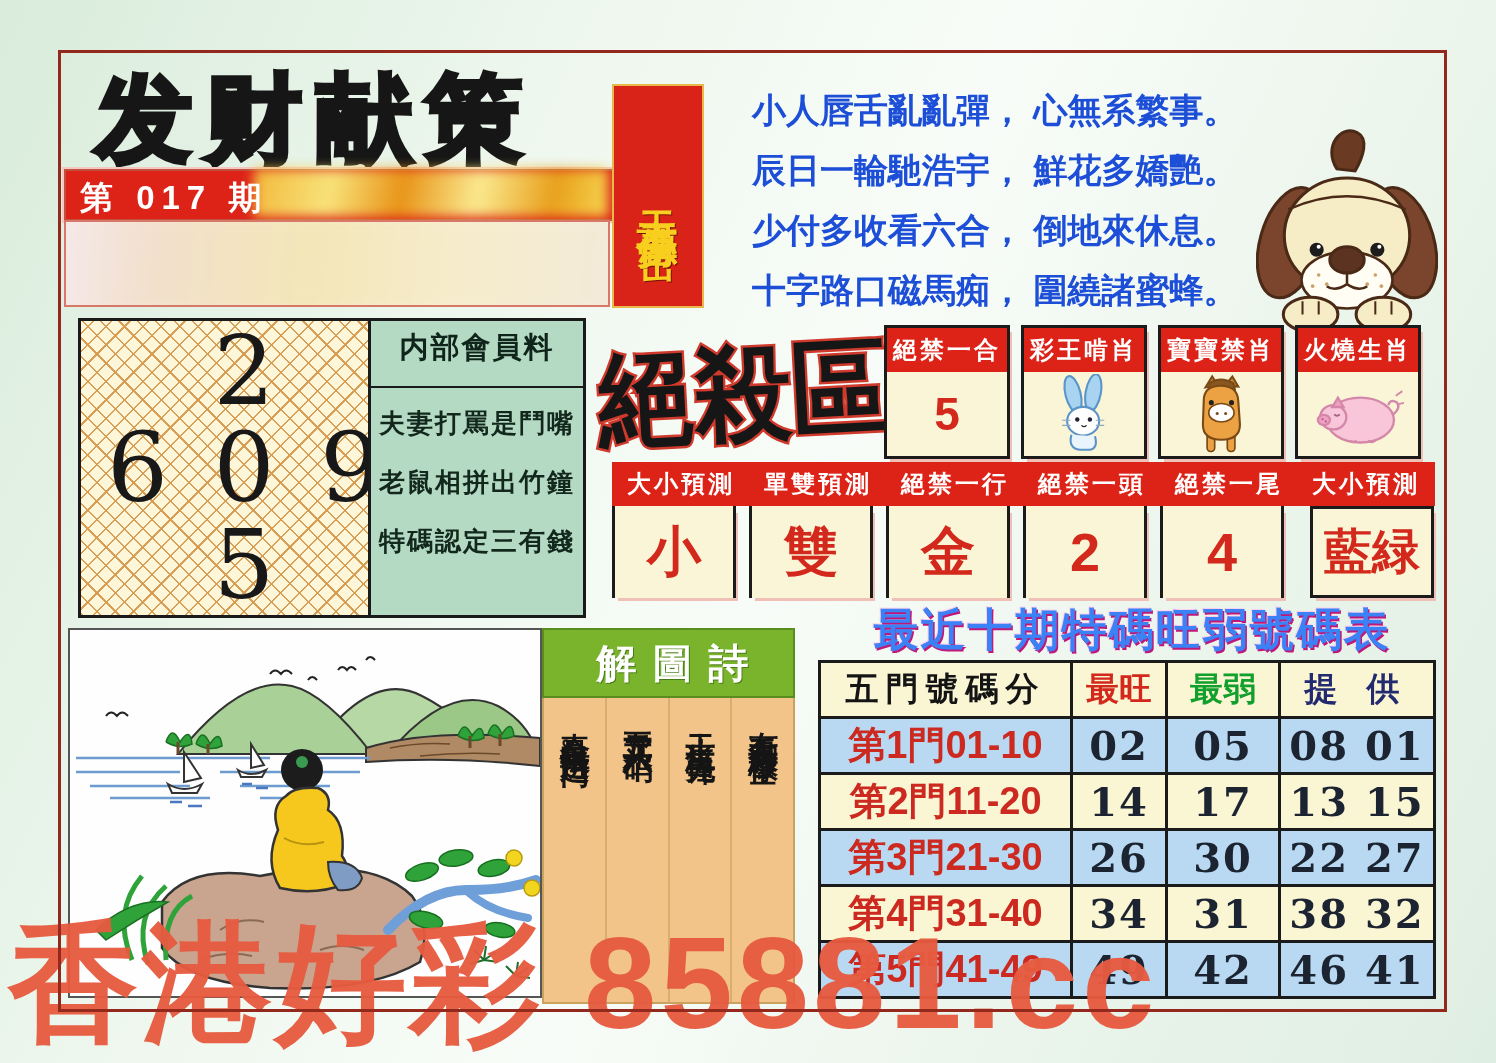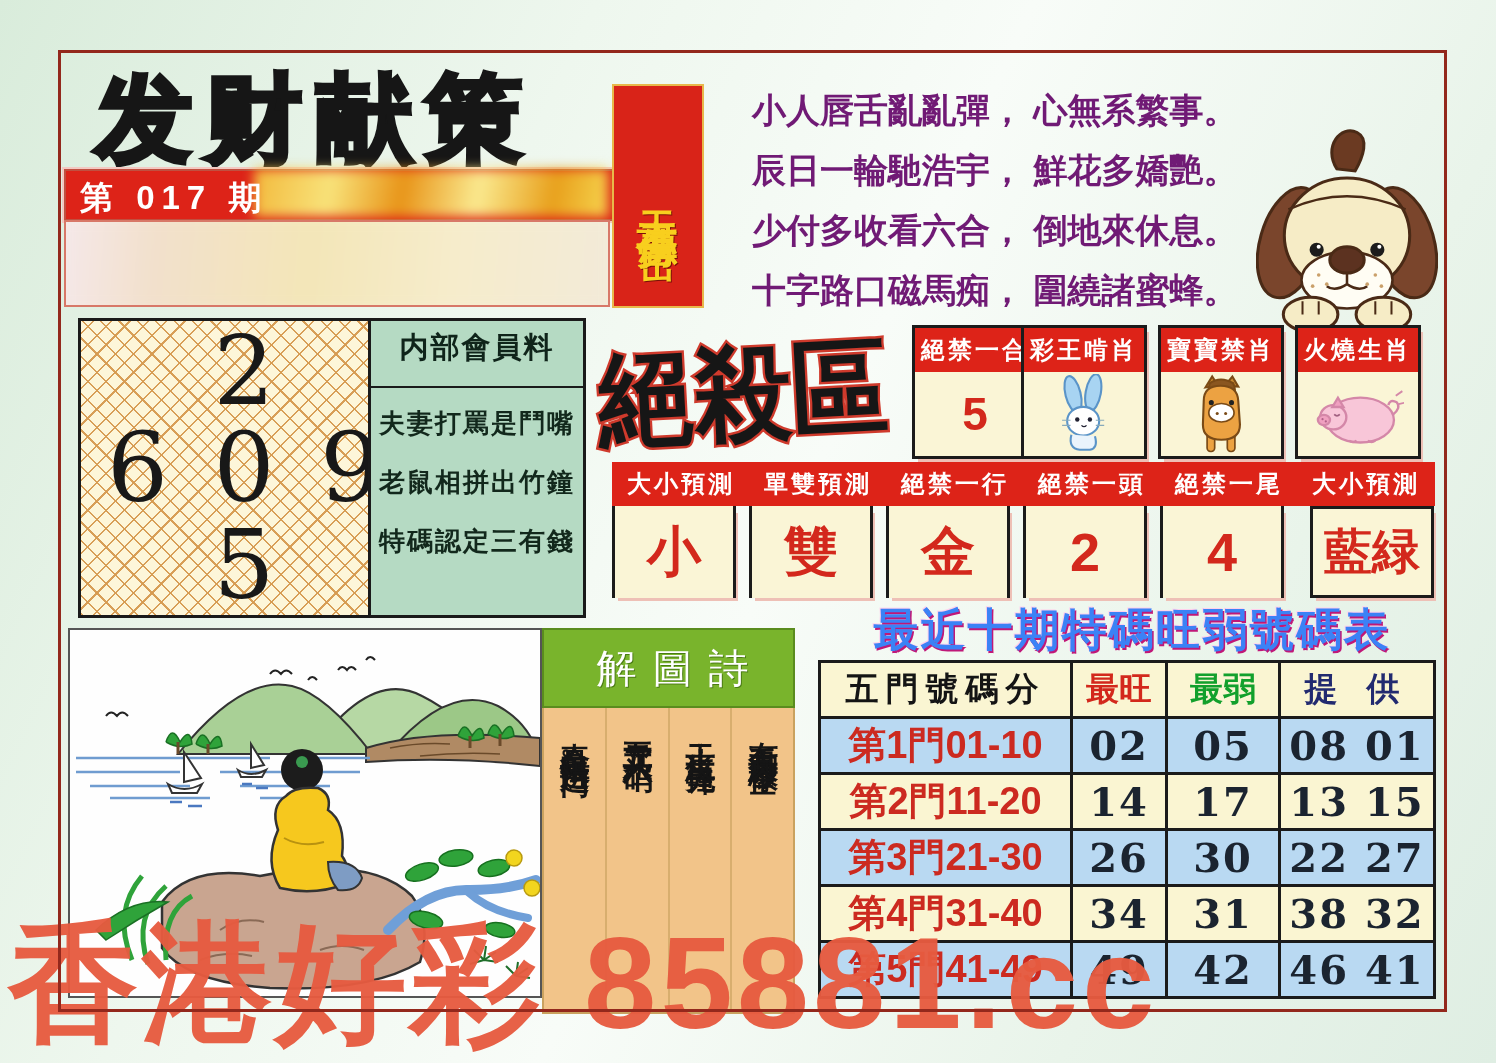--- a/index.html
+++ b/index.html
@@ -20,21 +20,21 @@
   .issue-blur{position:absolute;left:188px;top:-2px;width:354px;height:48px;
     background:linear-gradient(100deg,#f2b93c,#f8e27a 22%,#e89418 42%,#fae98f 63%,#e8a01c 84%,#f6d44f);
     filter:blur(6px);}
   .censored-box{left:64px;top:220px;width:542px;height:83px;border:2px solid #d87868;overflow:hidden;background:#f6efe2;}
   .censored-blur{position:absolute;left:-12px;top:-12px;right:-12px;bottom:-12px;
     background:linear-gradient(95deg,#f5e9ec,#f2e0cc 18%,#f3e6b8 45%,#f6eccb 70%,#f2ead9);filter:blur(9px);}
   .tianshu-box{left:612px;top:84px;width:88px;height:220px;background:#d92318;border:2px solid #e8b84a;
     display:flex;align-items:center;justify-content:center;}
   .tianshu-text{writing-mode:vertical-rl;text-orientation:upright;color:#f8cf1e;font-size:41px;font-weight:bold;
     letter-spacing:9px;font-family:"DejaVu Serif",serif;text-shadow:1px 1px 0 #7a1008;}
-  .poem{left:752px;top:80px;font-size:34px;line-height:60px;color:#701a75;font-weight:600;white-space:nowrap;}
+  .poem{left:752px;top:80px;font-size:34px;line-height:60px;color:#1d4ed8;font-weight:600;white-space:nowrap;}
   
   .num-box{left:78px;top:318px;width:332px;height:300px;border:3px solid #1a1a1a;box-sizing:border-box;
     background-color:#fdf6d9;
     background-image:repeating-linear-gradient(45deg,rgba(214,154,80,.95) 0 1.6px,transparent 1.6px 13px),
                      repeating-linear-gradient(-45deg,rgba(214,154,80,.95) 0 1.6px,transparent 1.6px 13px);
     display:flex;flex-direction:column;justify-content:space-between;padding:2px 26px;}
   .num-row{display:flex;justify-content:center;}
   .num-row.mid{justify-content:space-between;}
   .digit{font-family:"DejaVu Serif",serif;font-size:96px;line-height:1.0;color:#181818;}
   
@@ -56,22 +56,22 @@
   .r2head{top:462px;width:138px;height:44px;background:#dd2318;color:#fff;font-size:24px;font-weight:bold;
     display:flex;align-items:center;justify-content:center;letter-spacing:3px;box-sizing:border-box;white-space:nowrap;}
   .r2body{top:506px;width:124px;height:92px;background:#faf5d6;border-left:3px solid #1b1b1b;border-right:3px solid #1b1b1b;
     box-sizing:border-box;display:flex;align-items:center;justify-content:center;box-shadow:4px 5px 0 -2px #eec0b6;}
   .r2body.full{border:3px solid #1b1b1b;}
   .r2val{font-size:54px;}
   
   .paint-box{left:68px;top:628px;width:474px;height:370px;background:#fefefe;border:2px solid #555;box-sizing:border-box;}
   
   .jts-box{left:542px;top:628px;width:253px;height:370px;}
-  .jts-head{height:80px;background:#79b42c;border:2px solid #5a8c1e;box-sizing:border-box;display:flex;align-items:center;
-    justify-content:center;color:#fff;font-family:"DejaVu Serif",serif;font-size:40px;font-weight:normal;
+  .jts-head{height:70px;background:#79b42c;border:2px solid #5a8c1e;box-sizing:border-box;display:flex;align-items:center;
+    justify-content:center;color:#fff;font-family:"DejaVu Serif",serif;font-size:40px;font-weight:bold;
     letter-spacing:16px;padding-left:24px;text-shadow:1px 1px 0 #4a7a14;}
   .jts-body{height:306px;background:#f2c489;border:2px solid #caa25f;border-top:none;box-sizing:border-box;
     display:flex;flex-direction:row;}
   .jts-col{flex:1;border-right:2px solid #d8ae6e;display:flex;justify-content:center;padding-top:10px;}
   .jts-col:last-child{border-right:none;}
   .jts-col-text{writing-mode:vertical-rl;text-orientation:upright;font-family:"DejaVu Serif",serif;
     font-size:30px;font-weight:bold;color:#151515;letter-spacing:4px;}
   
   .hc-title{left:820px;top:600px;width:624px;text-align:center;font-size:45px;font-weight:bold;color:#3b82f6;
     letter-spacing:2px;white-space:nowrap;text-shadow:1.5px 1.5px 0 #c01878, -1px -1px 0 #ffd0ec;}
@@ -163,21 +163,21 @@
     <div class="member-line">夫妻打罵是鬥嘴</div>
     <div class="member-line">老鼠相拼出竹鐘</div>
     <div class="member-line">特碼認定三有錢</div>
   </div>
 </div>
 
 <svg class="abs jsq" viewBox="0 0 302 142">
   <text x="151" y="110" text-anchor="middle" font-family="'DejaVu Serif',serif" font-size="106" font-weight="bold" fill="#161616" stroke="#cf3a2c" stroke-width="5" paint-order="stroke" textLength="290" lengthAdjust="spacingAndGlyphs" transform="rotate(-3 151 71)">絕殺區</text>
 </svg>
 
-<div class="abs cell r1" style="left:912px;">
+<div class="abs cell r1" style="left:884px;">
   <div class="cell-head">絕禁一合</div>
   <div class="cell-body">
       <span class="val-red" style="font-size:46px;">5</span>
     </div>
 </div>
 <div class="abs cell r1" style="left:1021px;">
   <div class="cell-head">彩王啃肖</div>
   <div class="cell-body">
     <svg width="62" height="80" viewBox="0 0 70 95">
       <g stroke="#5a94c8" stroke-width="2.5">

